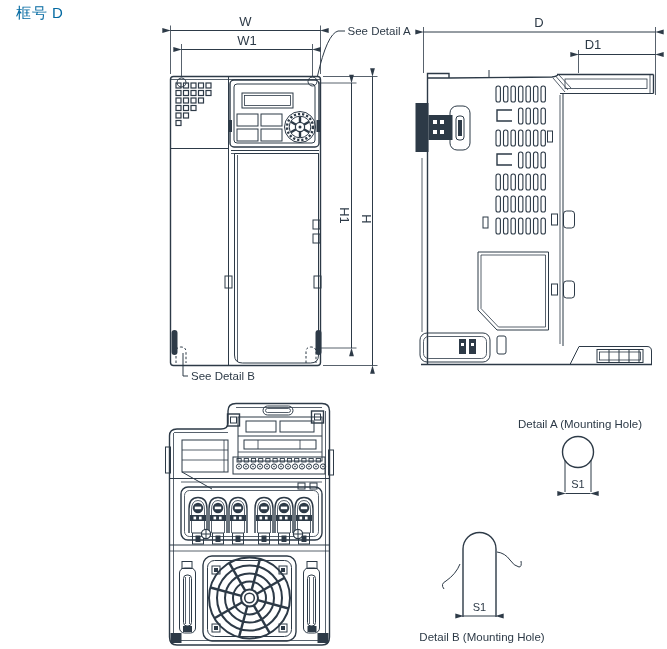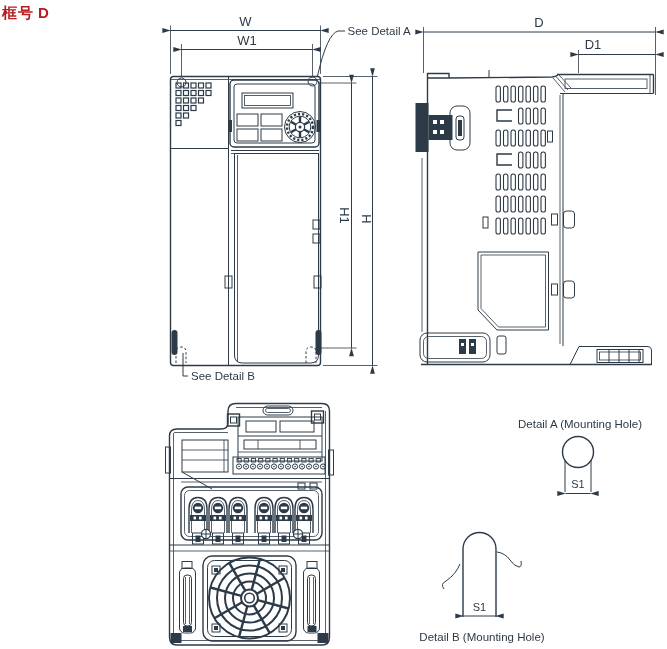--- a/index.html
+++ b/index.html
@@ -1,18 +1,18 @@
 <!DOCTYPE html>
 <html><head>
 <meta charset="utf-8">
 <style>
   html,body{margin:0;padding:0;background:#ffffff;}
   #stage{position:relative;width:667px;height:649px;background:#fff;overflow:hidden;
          font-family:"Liberation Sans",sans-serif;}
-  #title{position:absolute;left:2px;top:4px;font-size:15px;font-weight:bold;color:#b91c1c;
+  #title{position:absolute;left:16px;top:4px;font-size:15px;font-weight:normal;color:#0369a1;
          letter-spacing:1px;}
   #title .val{margin-left:4px;}
   svg{position:absolute;left:0;top:0;}
   .ln{stroke:#2d3a47;fill:none;stroke-width:1;}
   .ln2{stroke:#2d3a47;fill:none;stroke-width:1.4;}
   .thin{stroke:#2d3a47;fill:none;stroke-width:.8;}
   .fil{fill:#2d3a47;stroke:none;}
   .wfil{fill:#ffffff;stroke:none;}
   .dash{stroke:#2d3a47;fill:none;stroke-width:1;stroke-dasharray:2.5 2;}
   text{fill:#2d3a47;stroke:none;}

